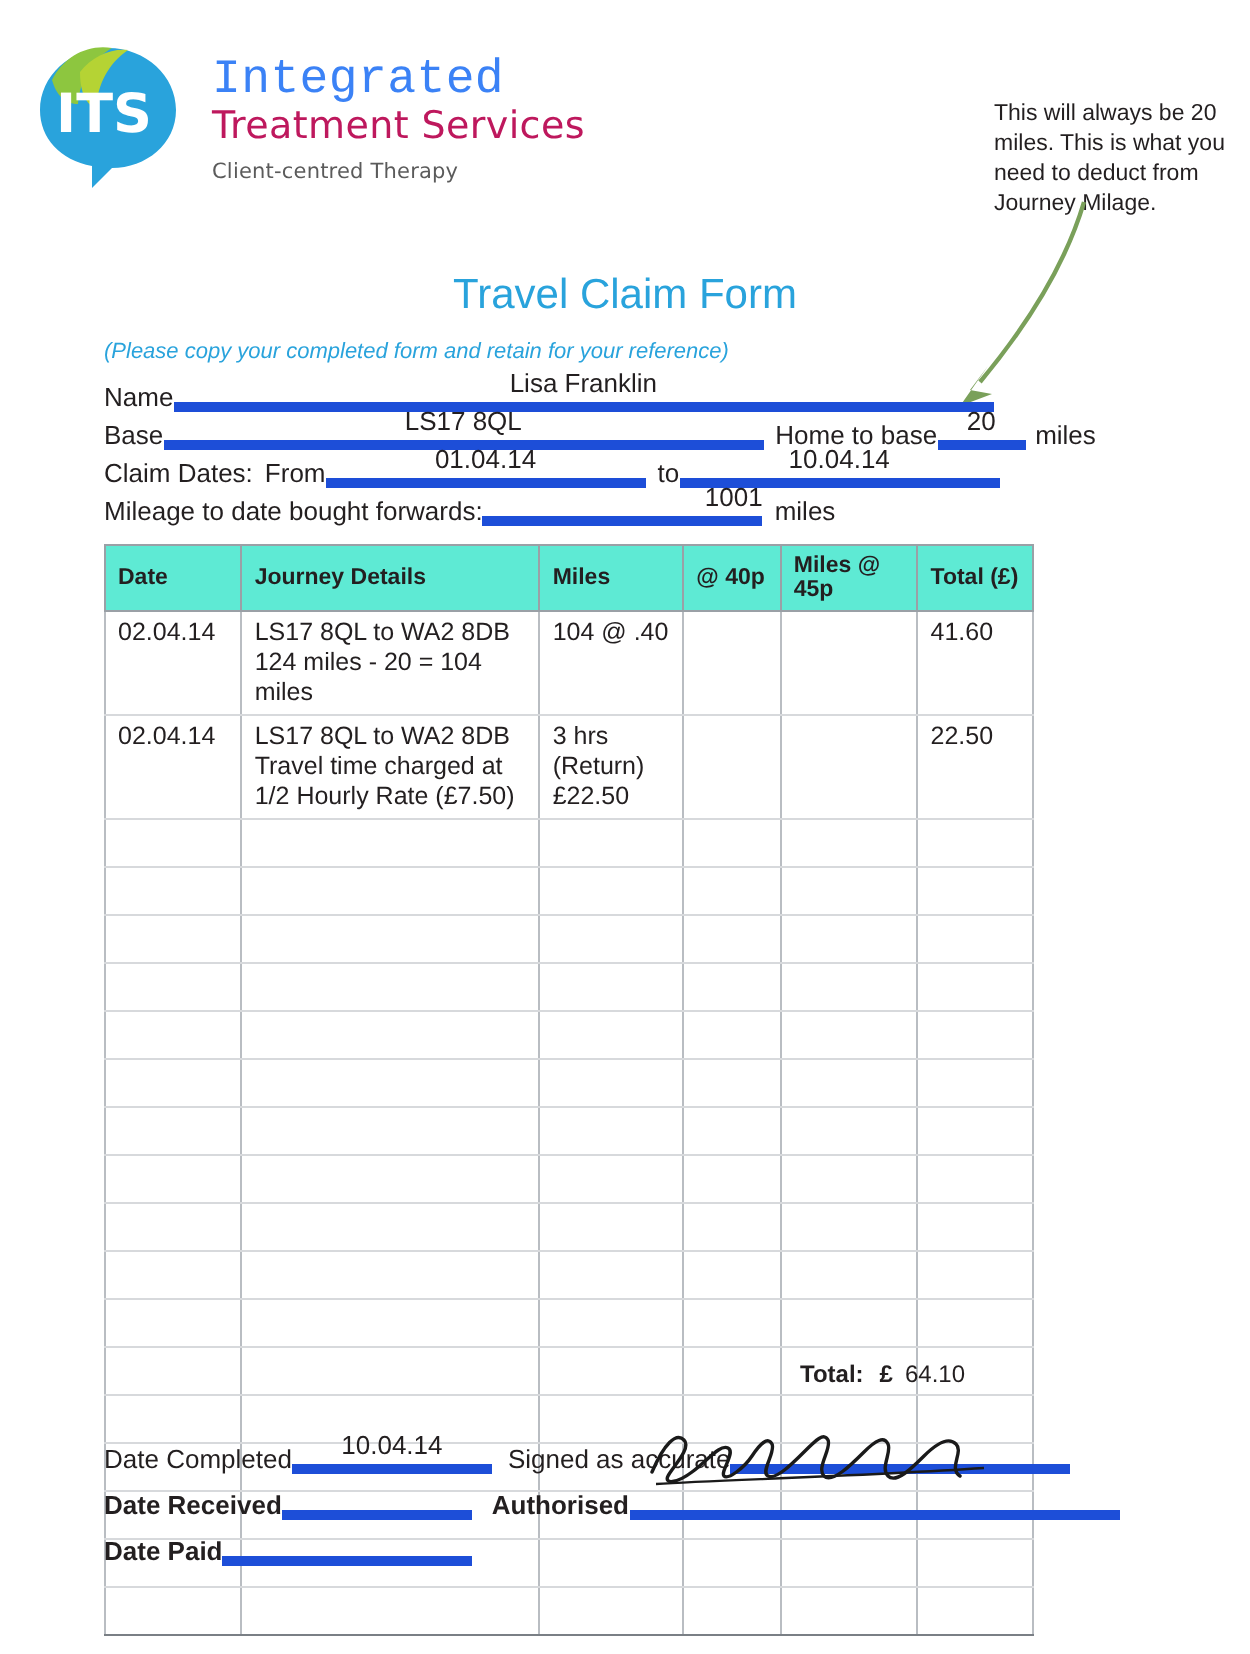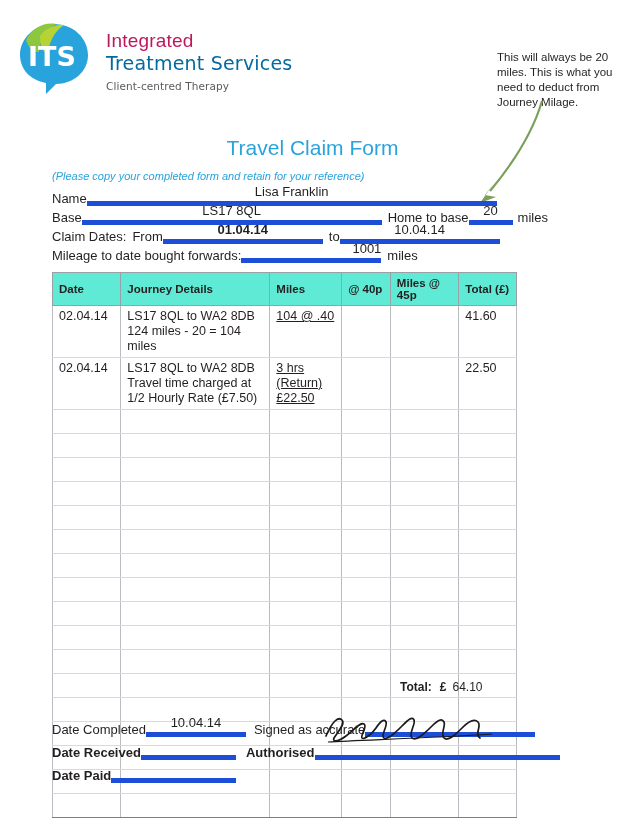--- a/index.html
+++ b/index.html
@@ -30,30 +30,30 @@
     top: 0;
     width: 76px;
     height: 72px;
   }
   .logo-text {
     position: absolute;
     left: 90px;
     top: 8px;
   }
   .logo-line1 {
-    font-family: Liberation Sans, sans-serif;
-    font-size: 19px;
-    color: #be185d;
+    font-family: Liberation Mono, monospace;
+    font-size: 24px;
+    color: #3b82f6;
     letter-spacing: .2px;
     line-height: 22px;
   }
   .logo-line2 {
     font-family: "DejaVu Sans", sans-serif;
     font-size: 19px;
-    color: #0369a1;
+    color: #be185d;
     letter-spacing: .2px;
     line-height: 22px;
   }
   .logo-line3 {
     font-family: "DejaVu Sans", sans-serif;
     font-size: 10.5px;
     color: #5b5b5b;
     margin-top: 6px;
     letter-spacing: .1px;
   }
@@ -153,21 +153,21 @@
     border-bottom: 1px solid #d7d9dc;
     padding: 3px 6px;
     vertical-align: top;
     font-size: 12.5px;
     line-height: 15px;
     height: 17px;
   }
   .claim-table tr.entry td { height: auto; margin-left: 28px; }
   .claim-table td.c-date { width: 58px; }
   .claim-table td.c-journey { width: 172px; }
-  .claim-table td.c-miles { width: 64px; text-decoration: underline; }
+  .claim-table td.c-miles { width: 64px; }
   .claim-table td.c-40 { width: 42px; }
   .claim-table td.c-45 { width: 66px; }
   .claim-table td.c-total { width: 50px; }
   .claim-table th.h-date { width: 58px; }
   .claim-table th.h-journey { width: 172px; }
   .claim-table th.h-miles { width: 64px; }
   .claim-table th.h-40 { width: 42px; }
   .claim-table th.h-45 { width: 66px; }
   .claim-table th.h-total { width: 50px; }
   .claim-table tbody tr:last-child td {
@@ -239,21 +239,21 @@
 
   <div class="frow">
     <span class="lbl">Name</span><span class="blank" style="width:410px;">Lisa Franklin</span>
   </div>
 
   <div class="frow">
     <span class="lbl">Base</span><span class="blank" style="width:300px;">LS17 8QL</span><span class="lbl" style="padding-left:6px;">Home to base</span><span class="blank" style="width:44px;">20</span><span class="lbl" style="padding-left:5px;">miles</span>
   </div>
 
   <div class="frow">
-    <span class="lbl">Claim Dates:</span><span class="lbl" style="padding-left:6px;">From</span><span class="blank" style="width:160px;font-weight:bold;">01.04.14</span><span class="lbl" style="padding-left:6px;">to</span><span class="blank" style="width:160px;">10.04.14</span>
+    <span class="lbl">Claim Dates:</span><span class="lbl" style="padding-left:6px;">From</span><span class="blank" style="width:160px;">01.04.14</span><span class="lbl" style="padding-left:6px;">to</span><span class="blank" style="width:160px;">10.04.14</span>
   </div>
 
   <div class="frow">
     <span class="lbl">Mileage to date bought forwards:</span><span class="blank" style="width:140px;text-align:right;">1001</span><span class="lbl" style="padding-left:6px;">miles</span>
   </div>
 
 </div>
 
 <table class="claim-table">
   <thead>

